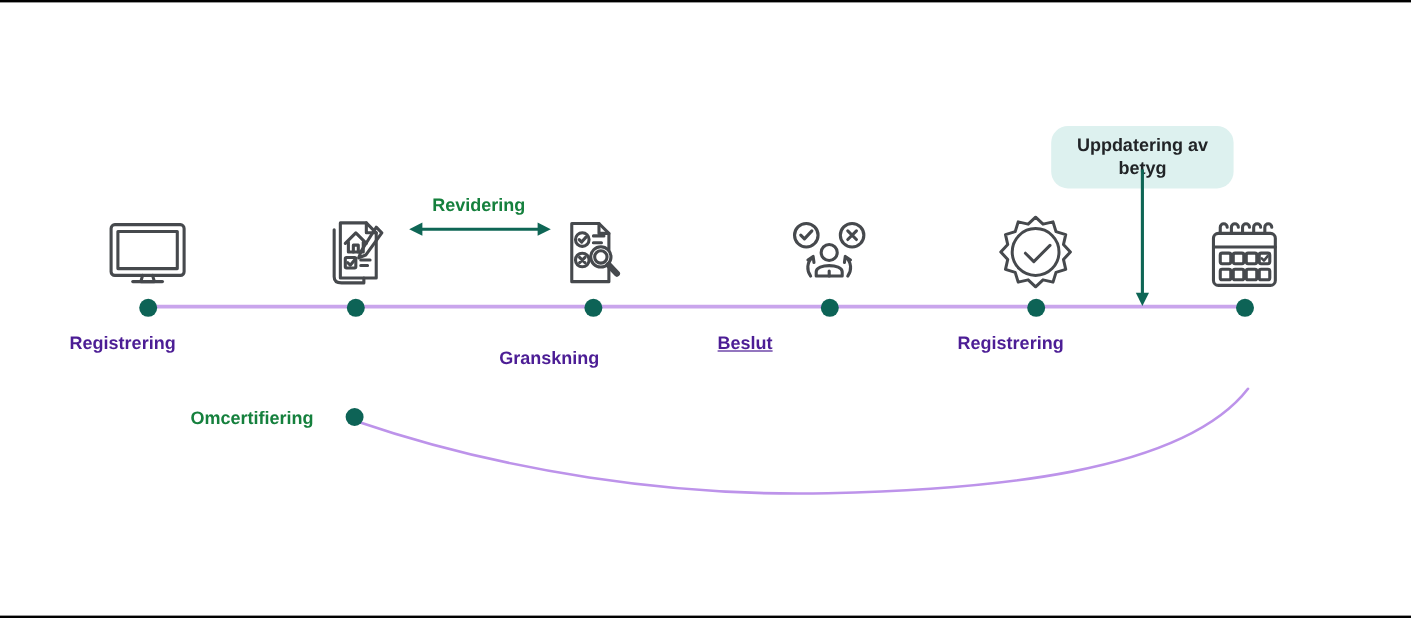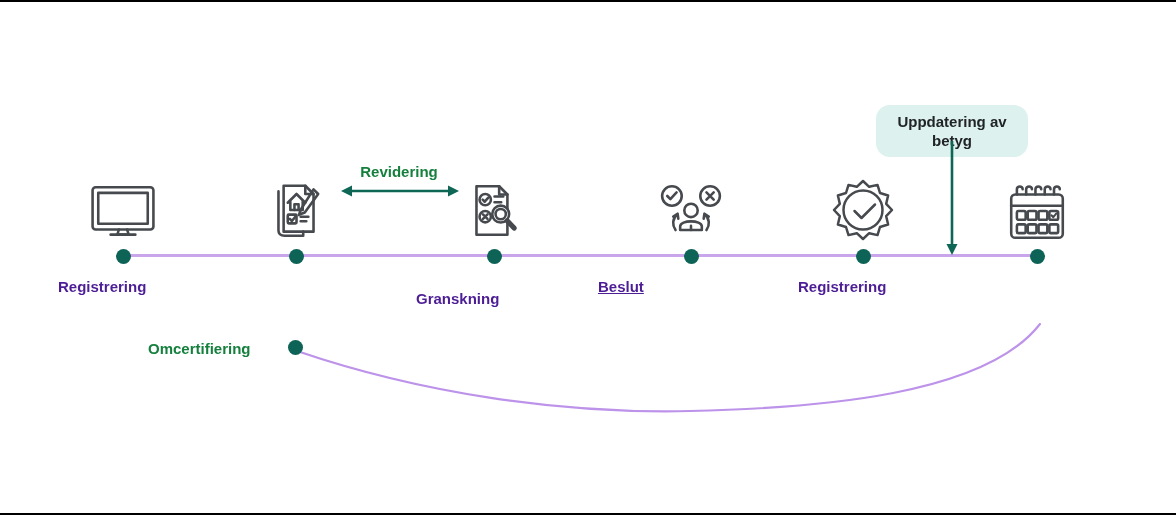--- a/index.html
+++ b/index.html
@@ -163,16 +163,16 @@
         <path d="M46 32.2 l1.8 1.8 3 -3.6" stroke-width="2"></path>
         <rect x="12.5" y="41" width="8.5" height="8.5" rx="1.5"></rect>
         <rect x="23" y="41" width="8.5" height="8.5" rx="1.5"></rect>
         <rect x="33.5" y="41" width="8.5" height="8.5" rx="1.5"></rect>
         <rect x="44" y="41" width="8.5" height="8.5" rx="1.5"></rect>
       </g>
     </svg>
   </div>
   <div class="dot" style="left:1029.5px;top:248.5px;"></div>
 
-  <div class="float-label" style="left:148px;top:339px;width:124px;text-align:left;">Omcertifiering</div>
+  <div class="float-label" style="left:148px;top:339px;width:124px;text-align:center;">Omcertifiering</div>
   <div class="dot" style="left:287.5px;top:339.5px;"></div>
 
 </div>
 
 </body></html>

